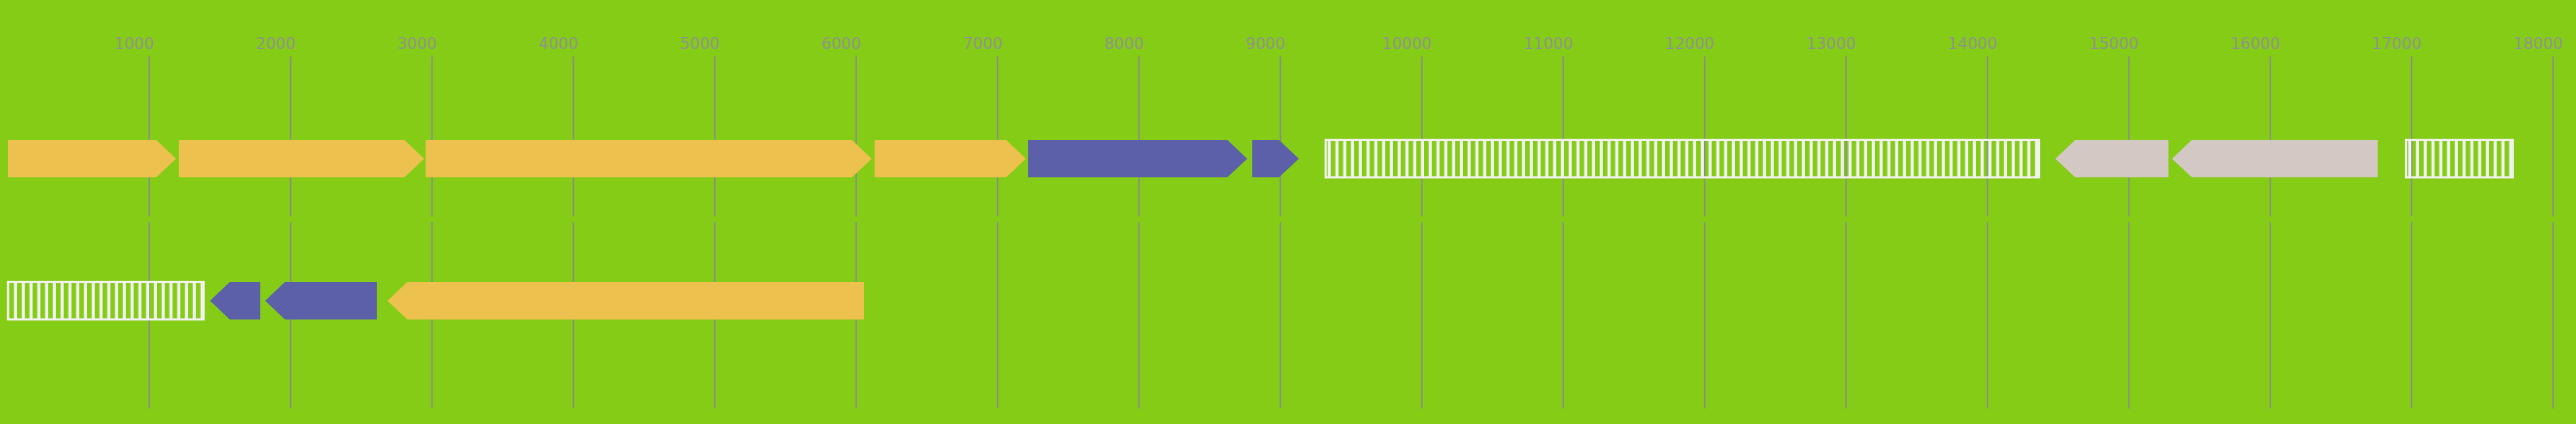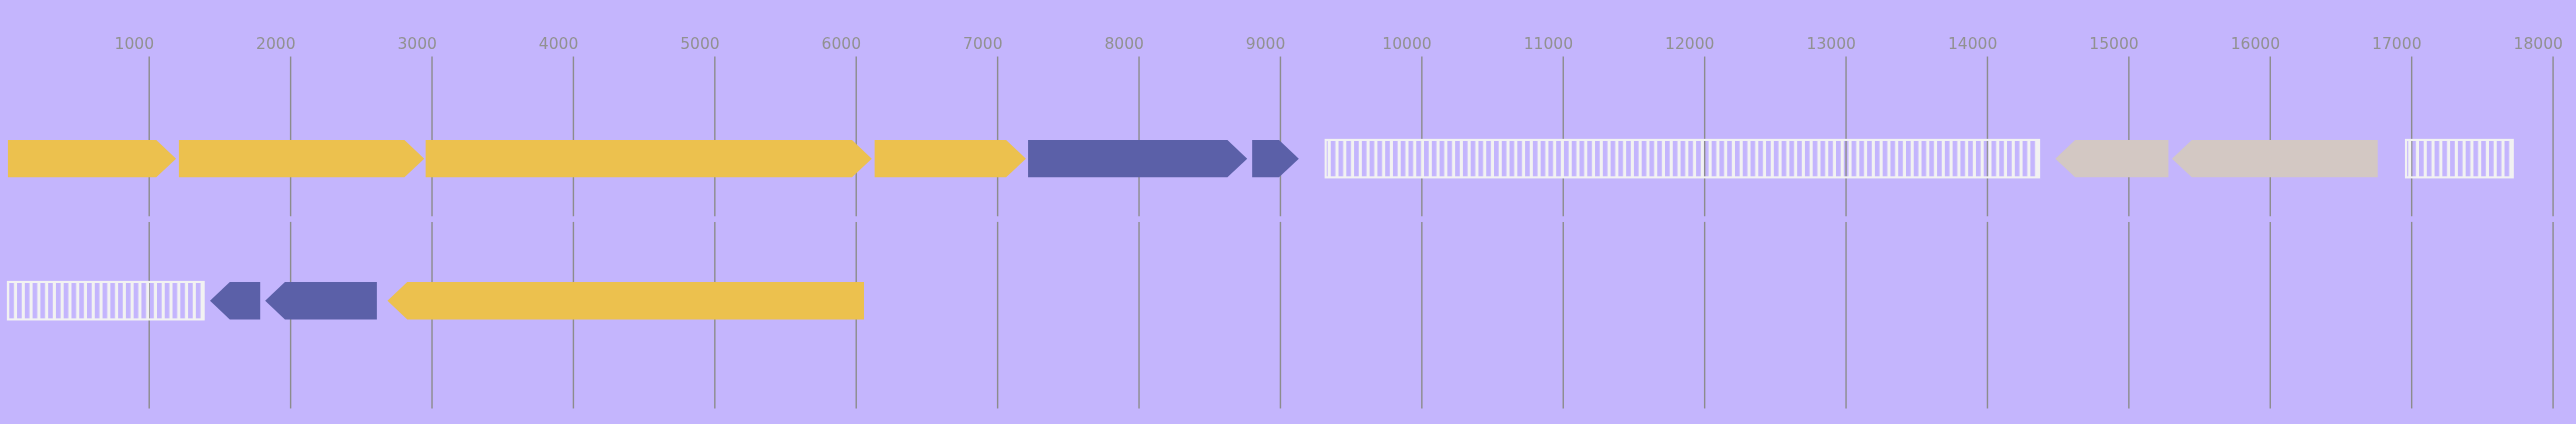--- a/index.html
+++ b/index.html
@@ -5,21 +5,21 @@
 <style>
   html, body {
     margin: 0;
     padding: 0;
     background: #000000;
   }
   .figure {
     position: relative;
     width: 2576px;
     height: 424px;
-    background: #c4b5fd;
+    background: #84cc16;
     overflow: hidden;
     font-family: "DejaVu Sans", sans-serif;
   }
   #map { display: block; }
   #map text {
     font-family: "DejaVu Sans", sans-serif;
   }
 </style>
 </head>
 <body>

